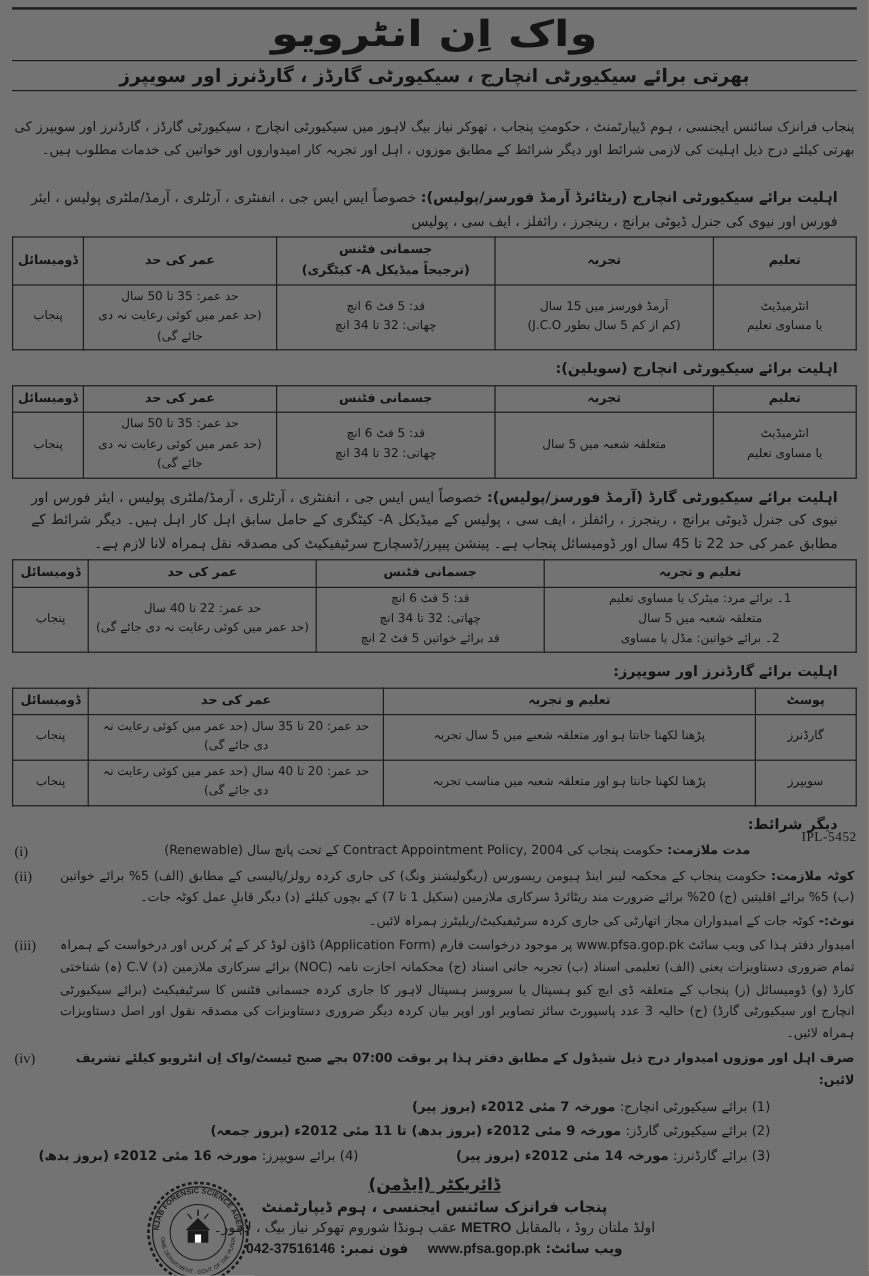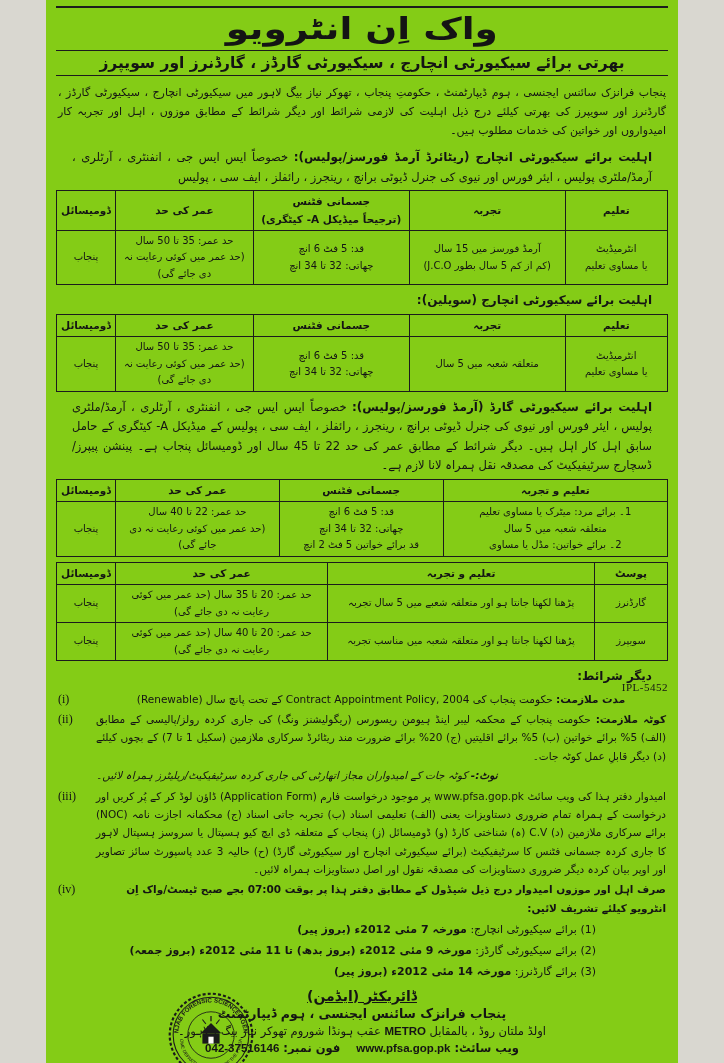--- a/index.html
+++ b/index.html
@@ -1,40 +1,40 @@
 <!DOCTYPE html>
 <html lang="ur"><head>
 <meta charset="utf-8">
 <style>
   * { box-sizing: border-box; }
   body { margin:0; background:#d9d7d0; font-family:"DejaVu Sans", sans-serif; color:#141414; }
-  .page { width:632px; height:1063px; margin:0 auto; background:#84cc16; padding:4px 10px 6px;
+  .page { width:724px; height:1063px; margin:0 auto; background:#737373; padding:4px 10px 6px;
           position:relative; overflow:hidden; }
   .rule   { border-top:1px solid #1c1c1c; margin:2px 0; }
   .rule.thick { border-top-width:2px; }
   .masthead { margin:2px 0; text-align:center; font-size:30px; font-weight:bold; line-height:1.25; }
   .masthead span { display:inline-block; transform:scaleX(1.25); }
   .subtitle { margin:3px 0; text-align:center; font-size:15.5px; font-weight:bold; }
-  .intro { margin:7px 2px; font-size:11px; line-height:1.75; text-align:justify; }
+  .intro { margin:20px 2px; font-size:11px; line-height:1.75; text-align:justify; }
   .sect-line { margin:4px 16px 3px; font-size:11.5px; line-height:1.7; text-align:right; }
   .sect-line.just { text-align:justify; }
   .sect-line b { font-size:12px; }
   table.tbl { width:100%; border-collapse:collapse; margin:2px 0 5px; }
   .tbl th, .tbl td { border:1px solid #1c1c1c; text-align:center; vertical-align:middle;
                      padding:2px 4px; font-size:10px; line-height:1.65; white-space:pre-line; }
   .tbl th { font-weight:bold; font-size:10.5px; }
   .conds-head-row { position:relative; }
   .ad-code { position:absolute; left:auto; right:0; top:15px; font-family:Liberation Serif, serif;
              font-size:11px; letter-spacing:0.5px; }
   .cond { display:flex; direction:ltr; gap:10px; margin:2px 2px; }
   .cond .marker { flex:0 0 28px; font-family:"Liberation Serif", serif; font-size:12px; padding-top:2px; }
   .cond .cbody { flex:1; direction:rtl; font-size:10.5px; line-height:1.75; text-align:right; }
   .cond .cbody.center { text-align:center; }
   .cond .cbody.just { text-align:justify; }
-  .note-line { text-align:left; margin-top:1px;font-style:italic; }
+  .note-line { text-align:right; margin-top:1px; }
   .sched { direction:rtl; margin:3px 2px; font-size:11px; line-height:1.8; }
   .srow { padding-right:70px; margin:1px 0; }
   .srow.two { display:flex; justify-content:space-between; padding-left:20px; }
   .footer { position:relative; margin-top:6px; min-height:100px; }
   .stamp { position:absolute; left:112px; top:4px; }
   .sig { text-align:center; direction:rtl; }
   .sig-title { font-size:14px; font-weight:bold; margin-top:2px;text-decoration:underline; }
   .sig-org { font-size:12.5px; font-weight:bold; margin-top:2px; }
   .sig-addr { font-size:11.5px; margin-top:3px; }
   .sig-contact { font-size:11.5px; font-weight:bold; margin-top:3px; }
@@ -158,20 +158,23 @@
         <td>قد: 5 فٹ 6 انچ
 چھاتی: 32 تا 34 انچ
 قد برائے خواتین 5 فٹ 2 انچ</td>
         <td>حد عمر: 22 تا 40 سال
 (حد عمر میں کوئی رعایت نہ دی جائے گی)</td>
         <td>پنجاب</td>
       </tr>
     </tbody>
   </table>
 
+  <p class="sect-line" dir="rtl">
+    <b>اہلیت برائے گارڈنرز اور سویپرز:</b>
+  </p>
 
   <table class="tbl" dir="rtl">
     <colgroup>
         <col style="width:12%">
         <col style="width:44%">
         <col style="width:35%">
         <col style="width:9%">
       </colgroup>
     <thead>
       <tr>
@@ -245,20 +248,25 @@
     <div class="srow">
       <span>(2)</span>
       <span>برائے سیکیورٹی گارڈز:</span>
       <b>مورخہ 9 مئی 2012ء (بروز بدھ) تا 11 مئی 2012ء (بروز جمعہ)</b>
     </div>
     <div class="srow two">
       <span>
         <span>(3)</span>
         <span>برائے گارڈنرز:</span>
         <b>مورخہ 14 مئی 2012ء (بروز پیر)</b>
+      </span>
+      <span>
+        <span>(4)</span>
+        <span>برائے سویپرز:</span>
+        <b>مورخہ 16 مئی 2012ء (بروز بدھ)</b>
       </span>
     </div>
   </div>
 
   <div class="footer">
     <div class="stamp">
       <svg width="86" height="86" viewBox="0 0 100 100">
         <defs>
           <path id="arcTop" d="M 12,50 A 38,38 0 0 1 88,50"></path>
           <path id="arcBottom" d="M 14,54 A 36,36 0 0 0 86,54"></path>

